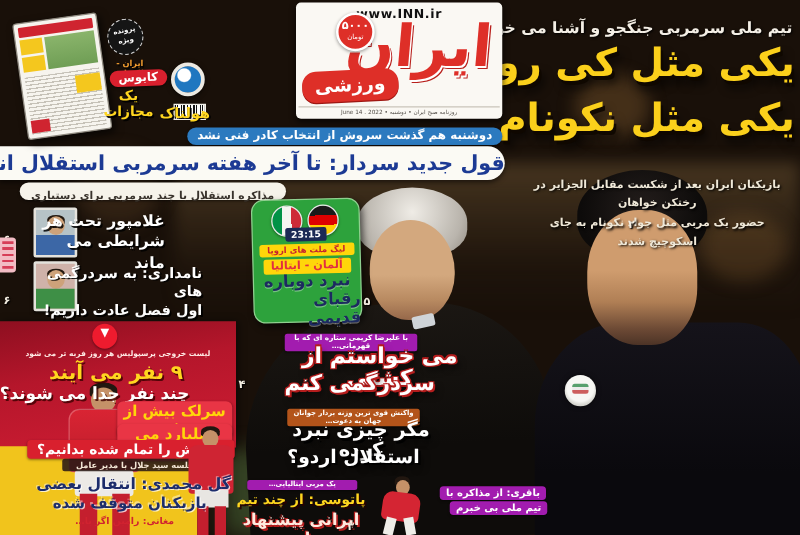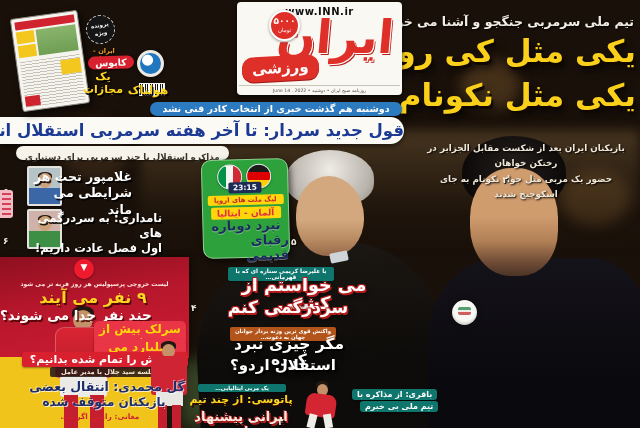--- a/index.html
+++ b/index.html
@@ -111,21 +111,21 @@
   #pl2-shorts{left:156px;top:392px;width:27px;height:14px;background:#e8e6e2;}
   #pl2-leg1{left:158px;top:405px;width:9px;height:23px;background:#c41f2e;}
   #pl2-leg2{left:172px;top:405px;width:9px;height:23px;background:#c41f2e;}
   #pl3-hair{left:316px;top:381px;width:12px;height:7px;}
   #pl3-head{left:317px;top:384px;width:11px;height:12px;}
   #pl3-shirt{left:306px;top:394px;width:30px;height:23px;background:#d42533;border-radius:8px 8px 4px 4px;transform:rotate(8deg);}
   #pl3-leg1{left:308px;top:414px;width:8px;height:14px;background:#efede8;transform:rotate(14deg);}
   #pl3-leg2{left:324px;top:414px;width:8px;height:14px;background:#efede8;transform:rotate(-10deg);}
 
   
-  .tag-strip{background:#0f766e;color:#fff;font-weight:bold;text-align:center;border-radius:2px;box-shadow:0 1px 2px rgba(0,0,0,.4);}
+  .tag-strip{background:#a21caf;color:#fff;font-weight:bold;text-align:center;border-radius:2px;box-shadow:0 1px 2px rgba(0,0,0,.4);}
   #wr-tag{left:228px;top:267px;width:106px;font-size:5.8px;padding:1px 0;}
   .white-red{color:#fff;font-weight:bold;text-align:center;text-shadow:1.5px 1.5px 0 #b51d1d,-1px -1px 0 #b51d1d,1px -1px 0 #b51d1d,-1px 1px 0 #b51d1d,3px 4px 5px rgba(0,0,0,.55);line-height:1;}
   #wr-1{left:220px;top:277px;width:168px;font-size:17.5px;}
   #wr-2{left:226px;top:299px;width:124px;font-size:17px;}
   #lf-tag{left:230px;top:327px;width:106px;font-size:5.5px;padding:1px 0;background:#b3541a;}
   .white-dark{color:#fff;font-weight:bold;text-align:center;text-shadow:2px 2px 0 rgba(0,0,0,.85),3px 4px 6px rgba(0,0,0,.5);line-height:1;}
   #lf-1{left:224px;top:337px;width:130px;font-size:15.5px;}
   #lf-2{left:230px;top:358px;width:106px;font-size:15px;}
   #pt-tag{left:198px;top:384px;width:88px;font-size:5.5px;padding:1px 0;}
   #pt-1{left:186px;top:393px;width:110px;font-size:11px;color:#ffd61f;font-weight:bold;text-align:center;text-shadow:1.5px 1.5px 0 rgba(40,0,0,.9);}
@@ -189,21 +189,21 @@
     <div class="abs fa" id="logo-varzeshi">ورزشی</div>
     <div class="abs" id="price-badge">
       <span class="n">۵۰۰۰</span>
       <span class="u fa">تومان</span>
     </div>
     <div class="abs fa" id="date-strip">روزنامه صبح ایران • دوشنبه • June 14 . 2022</div>
   </div>
   <div class="abs" id="blue-badge"></div>
   <div class="abs" id="barcode"></div>
 
-  <div class="abs fa" id="est-pill">دوشنبه هم گذشت خبری از انتخاب کادر فنی نشد</div>
+  <div class="abs fa" id="est-pill">دوشنبه هم گذشت سروش از انتخاب کادر فنی نشد</div>
   <div class="abs fa nowrap" id="est-headline">قول جدید سردار: تا آخر هفته سرمربی استقلال انتخاب می شود</div>
   <div class="abs fa nowrap" id="est-sub">مذاکره استقلال با چند سرمربی برای دستیاری</div>
 
   <div class="abs mini-photo" id="ph1">
     <div class="hair"></div>
     <div class="head"></div>
     <div class="shirt"></div>
   </div>
   <div class="abs fa side-text" id="side1">
     <span>غلامپور تحت هر</span><br>

